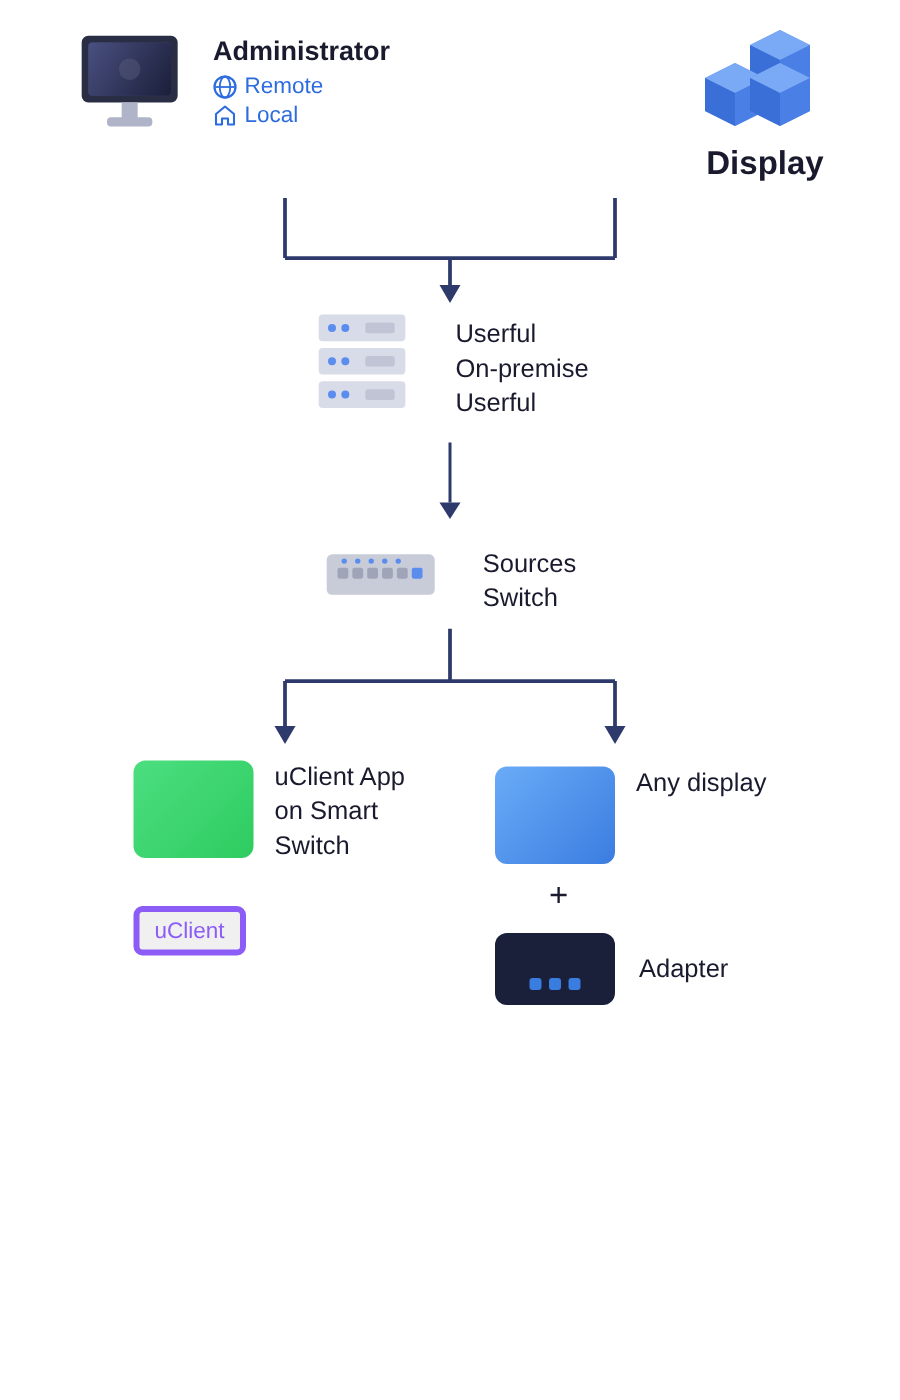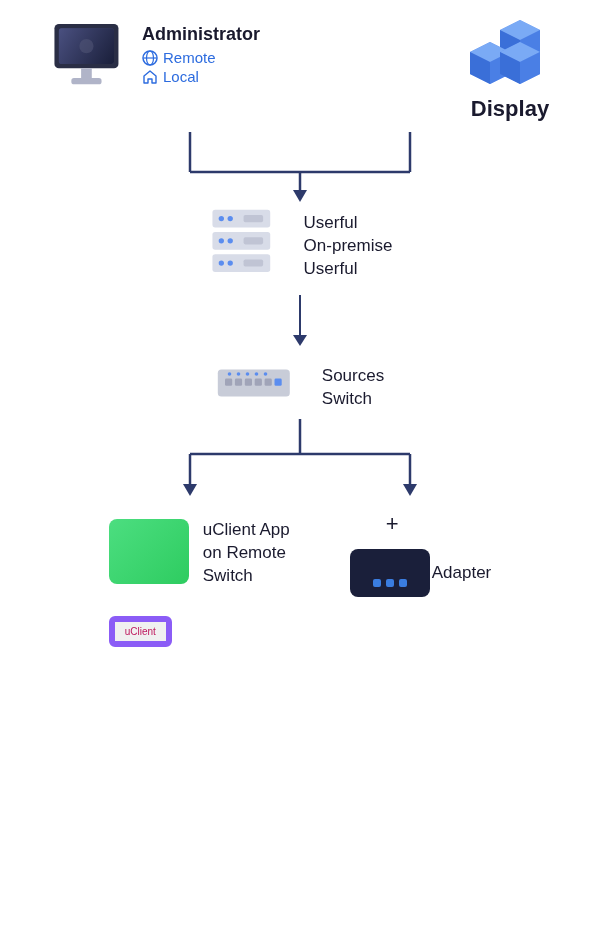--- a/index.html
+++ b/index.html
@@ -131,25 +131,25 @@
     .uclient-display {
       width: 80px;
       height: 65px;
       background: linear-gradient(135deg, #4cde80, #2ecc60);
       border-radius: 8px;
       flex-shrink: 0;
     }
 
     .uclient-badge {
       background: #f0f0f0;
-      border: 6px solid #8b5cf6;
+      border: 4px solid #8b5cf6;
       border-radius: 6px;
       padding: 4px 10px;
-      font-size: 10px;
-      color: #be185d;
+      font-size: 15px;
+      color: #8b5cf6;
       display: inline-block;
     }
 
     
     .any-display-box {
       width: 80px;
       height: 65px;
       background: linear-gradient(135deg, #6aabf7, #3a7de0);
       border-radius: 8px;
       flex-shrink: 0;
@@ -159,21 +159,21 @@
       font-size: 22px;
       color: #1a1a2e;
       font-weight: 500;
       margin-left: 36px;
     }
 
     
     .adapter-row {
       display: flex;
       align-items: center;
-      gap: 2px;
+      gap: 16px;
       margin-top: 4px;
     }
 
     .adapter-icon {
       width: 80px;
       height: 48px;
       background: #1a1f3a;
       border-radius: 8px;
       position: relative;
       flex-shrink: 0;
@@ -357,33 +357,39 @@
       <line x1="290" y1="35" x2="290" y2="72" stroke="#2d3a6b" stroke-width="2.5"></line>
 
       <polygon points="63,65 77,65 70,77" fill="#2d3a6b"></polygon>
 
       <polygon points="283,65 297,65 290,77" fill="#2d3a6b"></polygon>
     </svg>
   </div>
 
   <div class="bottom-row">
 
-    <div class="bottom-node" style="margin-top:12px;gap:28px;">
+    <div class="bottom-node" style="margin-top:0;gap:28px;">
       <div class="bottom-node-content">
         <div class="uclient-display"></div>
         <div class="node-label">
           <span>uClient App</span><br>
-          <span>on Remote</span><br>
+          <span>on Smart</span><br>
           <span>Switch</span>
         </div>
       </div>
       <span class="uclient-badge">uClient</span>
     </div>
 
     <div class="bottom-node" style="margin-top:4px;">
+      <div class="bottom-node-content">
+        <div class="any-display-box"></div>
+        <div class="node-label">
+          <span>Any display</span>
+        </div>
+      </div>
       <div class="plus-sign">+</div>
       <div class="adapter-row">
         <div class="adapter-icon">
           <div class="adapter-dots">
             <div class="adapter-dot"></div>
             <div class="adapter-dot"></div>
             <div class="adapter-dot"></div>
           </div>
         </div>
         <div class="node-label">

